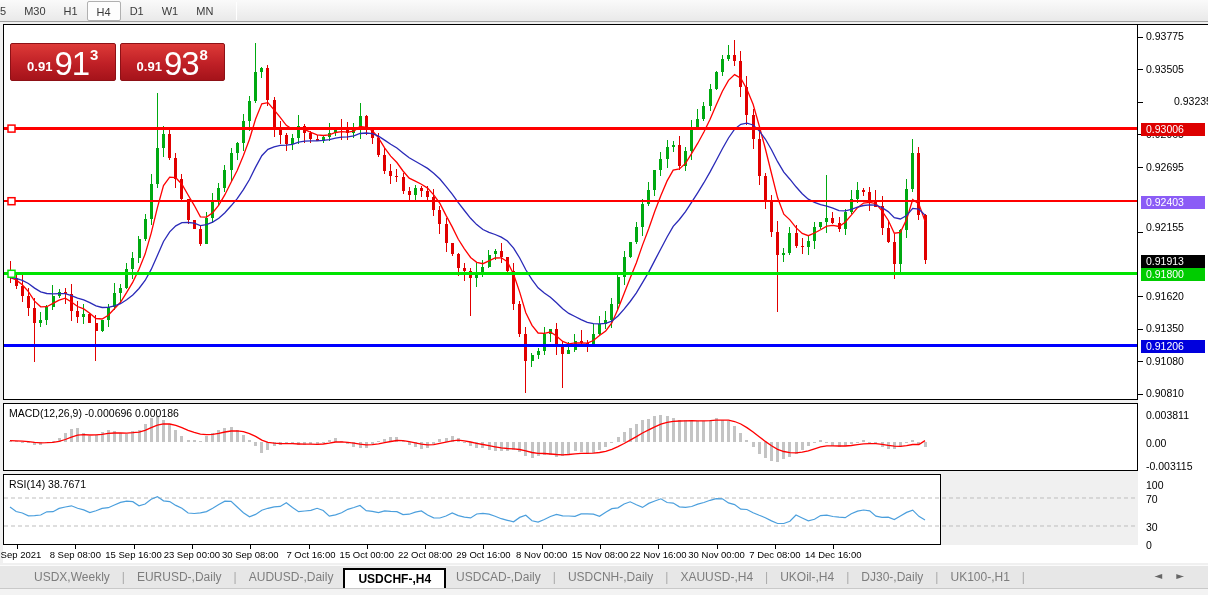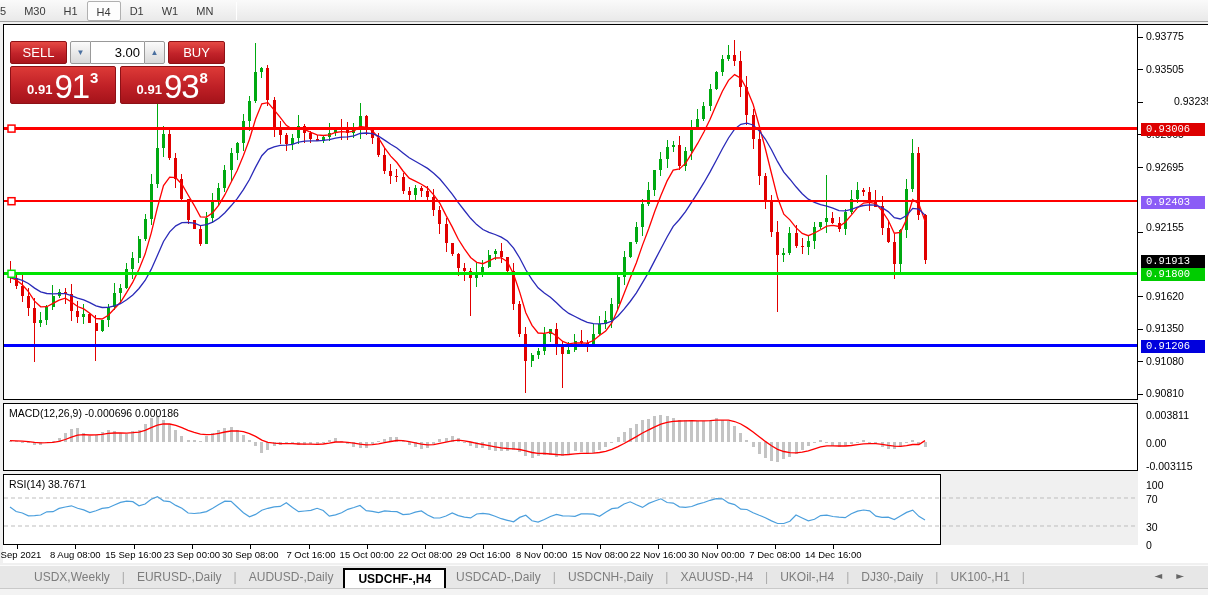--- a/index.html
+++ b/index.html
@@ -27,21 +27,21 @@
   #info-line { position:absolute; left:5px; top:2px; font-size:11px; color:#000; white-space:nowrap; }
   #info-line .tri { font-size:8px; margin-right:5px; }
   #info-line .sym { margin-right:8px; }
   #info-line span.q { margin-right:5px; }
 
   
   #price-axis { position:absolute; left:1138px; top:24px; width:70px; height:539px; background:#fff; border-top:1px solid #000; }
   .axis-label { position:absolute; left:8px; font-size:10.5px; color:#000; height:13px; line-height:13px; white-space:nowrap; }
   .axis-tick { position:absolute; left:0; width:5px; height:1px; background:#000; }
   .axis-badge { position:absolute; left:3px; width:64px; height:13px; line-height:13px; font-size:10.5px;
-    color:#fff; padding-left:5px; white-space:nowrap;font-family:Liberation Mono, monospace; }
+    color:#fff; padding-left:5px; white-space:nowrap; }
 
   
   #date-axis { position:absolute; left:3px; top:545px; width:1135px; height:18px; background:#fff; }
   .date-label { position:absolute; top:4px; font-size:9.5px; color:#000; transform:translateX(-50%); white-space:nowrap; }
   .date-tick { position:absolute; top:0; width:1px; height:4px; background:#000; }
 
   
   #trade-panel { position:absolute; left:6px; top:16px; width:215px; }
   .tp-row1 { display:flex; height:23px; }
   .tp-btn { width:57px; color:#fff; font-size:13px; display:flex; align-items:center; justify-content:center;
@@ -395,31 +395,20 @@
         <polyline points="6.0,252.5 12.1,253.4 18.3,255.4 24.4,258.5 30.6,263.1 36.7,266.8 42.8,268.5 49.0,268.8 55.1,268.6 61.3,268.6 67.4,270.6 73.6,273.1 79.7,274.9 85.8,277.6 92.0,280.9 98.1,282.5 104.3,282.4 110.4,280.8 116.5,278.7 122.7,274.7 128.8,269.9 135.0,263.5 141.1,255.5 147.2,244.4 153.4,230.5 159.5,216.5 165.7,206.9 171.8,200.8 177.9,197.7 184.1,197.5 190.2,198.2 196.4,200.6 202.5,199.7 208.7,197.1 214.8,193.2 220.9,187.7 227.1,180.8 233.2,173.6 239.4,164.7 245.5,154.5 251.6,142.1 257.8,130.7 263.9,124.3 270.1,121.8 276.2,120.4 282.3,120.2 288.5,119.4 294.6,117.2 300.8,116.2 306.9,115.9 313.1,115.9 319.2,115.4 325.3,114.6 331.5,113.2 337.6,112.2 343.8,111.8 349.9,110.8 356.0,108.5 362.2,108.0 368.3,108.6 374.5,111.1 380.6,115.1 386.7,119.2 392.9,123.0 399.0,127.9 405.2,132.7 411.3,136.2 417.4,139.7 423.6,143.4 429.7,148.2 435.9,154.0 442.0,161.4 448.2,169.2 454.3,177.7 460.4,185.5 466.6,193.3 472.7,199.6 478.9,204.5 485.0,207.4 491.1,209.5 497.3,212.2 503.4,216.0 509.6,223.2 515.7,233.0 521.8,244.8 528.0,254.7 534.1,262.8 540.3,268.1 546.4,272.3 552.5,277.8 558.7,283.7 564.8,288.4 571.0,291.5 577.1,294.6 583.3,297.3 589.4,298.7 595.5,298.8 601.7,298.4 607.8,296.2 614.0,291.0 620.1,284.2 626.2,276.5 632.4,267.9 638.5,257.7 644.7,247.1 650.8,235.4 656.9,223.7 663.1,212.0 669.2,201.4 675.4,194.5 681.5,186.6 687.7,177.2 693.8,167.6 699.9,157.7 706.1,146.9 712.2,135.5 718.4,123.8 724.5,113.0 730.6,104.1 736.8,99.3 742.9,98.2 749.1,100.0 755.2,105.9 761.3,114.0 767.5,124.7 773.6,136.7 779.8,147.2 785.9,154.2 792.0,161.8 798.2,168.8 804.3,174.2 810.5,177.3 816.6,179.6 822.8,181.2 828.9,183.1 835.0,185.6 841.2,185.8 847.3,184.4 853.5,182.2 859.6,180.5 865.7,179.9 871.9,180.1 878.0,182.7 884.2,186.6 890.3,192.6 896.4,194.0 902.6,190.6 908.7,183.4 914.9,184.2 921.0,190.1" fill="none" stroke="#2a2ab8" stroke-width="1.3"></polyline>
         <line x1="0" x2="1133" y1="103.6" y2="103.6" stroke="#ff0000" stroke-width="2.5" shape-rendering="crispEdges"></line>
         <rect x="4" y="100.1" width="7" height="7" fill="#fff" stroke="#ff0000" stroke-width="1.5"></rect>
         <line x1="0" x2="1133" y1="176.2" y2="176.2" stroke="#ff0000" stroke-width="2.5" shape-rendering="crispEdges"></line>
         <rect x="4" y="172.7" width="7" height="7" fill="#fff" stroke="#ff0000" stroke-width="1.5"></rect>
         <line x1="0" x2="1133" y1="248.8" y2="248.8" stroke="#00e400" stroke-width="3" shape-rendering="crispEdges"></line>
         <rect x="4" y="245.3" width="7" height="7" fill="#fff" stroke="#00e400" stroke-width="1.5"></rect>
         <line x1="0" x2="1133" y1="320.3" y2="320.3" stroke="#0000ff" stroke-width="2.5" shape-rendering="crispEdges"></line>
       </svg>
     <div id="trade-panel">
-      <div class="tp-row1">
-        <div class="tp-btn">SELL</div>
-        <div class="spin spin-down">
-            <span>▼</span>
-          </div>
-        <input id="vol-input" readonly="" value="3.00" style="">
-        <div class="spin spin-up">
-            <span>▲</span>
-          </div>
-        <div class="tp-btn">BUY</div>
-      </div>
       <div class="tp-row2">
         <div class="price-box">
           <span class="pb-small">0.91</span>
             <span class="pb-big">91</span>
             <span class="pb-sup">3</span>
         </div>
         <div class="price-box">
           <span class="pb-small">0.91</span>
             <span class="pb-big">93</span>
             <span class="pb-sup">8</span>
@@ -627,21 +616,21 @@
       <div class="axis-label" style="top: 434.923px;">-0.003115</div>
       <div class="axis-label" style="top: 454px;">100</div>
       <div class="axis-label" style="top: 468px;">70</div>
       <div class="axis-label" style="top: 496px;">30</div>
       <div class="axis-label" style="top: 514px;">0</div>
     </div>
   <div id="date-axis">
       <div class="date-tick" style="left: 14px;"></div>
       <div class="date-label" style="left: 14px;">1 Sep 2021</div>
       <div class="date-tick" style="left: 72.3px;"></div>
-      <div class="date-label" style="left: 72.3px;">8 Aug 08:00</div>
+      <div class="date-label" style="left: 72.3px;">8 Sep 08:00</div>
       <div class="date-tick" style="left: 130.6px;"></div>
       <div class="date-label" style="left: 130.6px;">15 Sep 16:00</div>
       <div class="date-tick" style="left: 188.9px;"></div>
       <div class="date-label" style="left: 188.9px;">23 Sep 00:00</div>
       <div class="date-tick" style="left: 247.2px;"></div>
       <div class="date-label" style="left: 247.2px;">30 Sep 08:00</div>
       <div class="date-tick" style="left: 305.5px;"></div>
       <div class="date-label" style="left: 288px; margin-left: 20px;">7 Oct 16:00</div>
       <div class="date-tick" style="left: 363.8px;"></div>
       <div class="date-label" style="left: 363.8px;">15 Oct 00:00</div>

